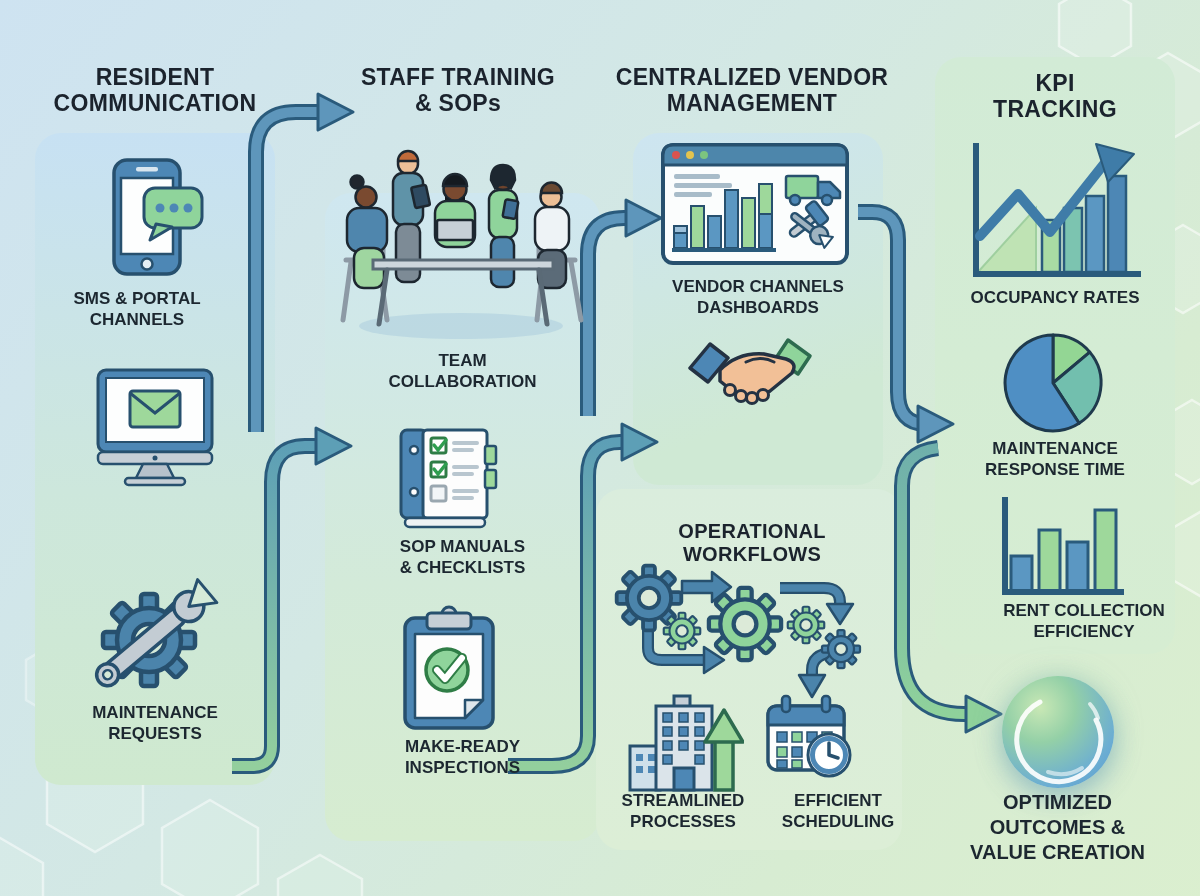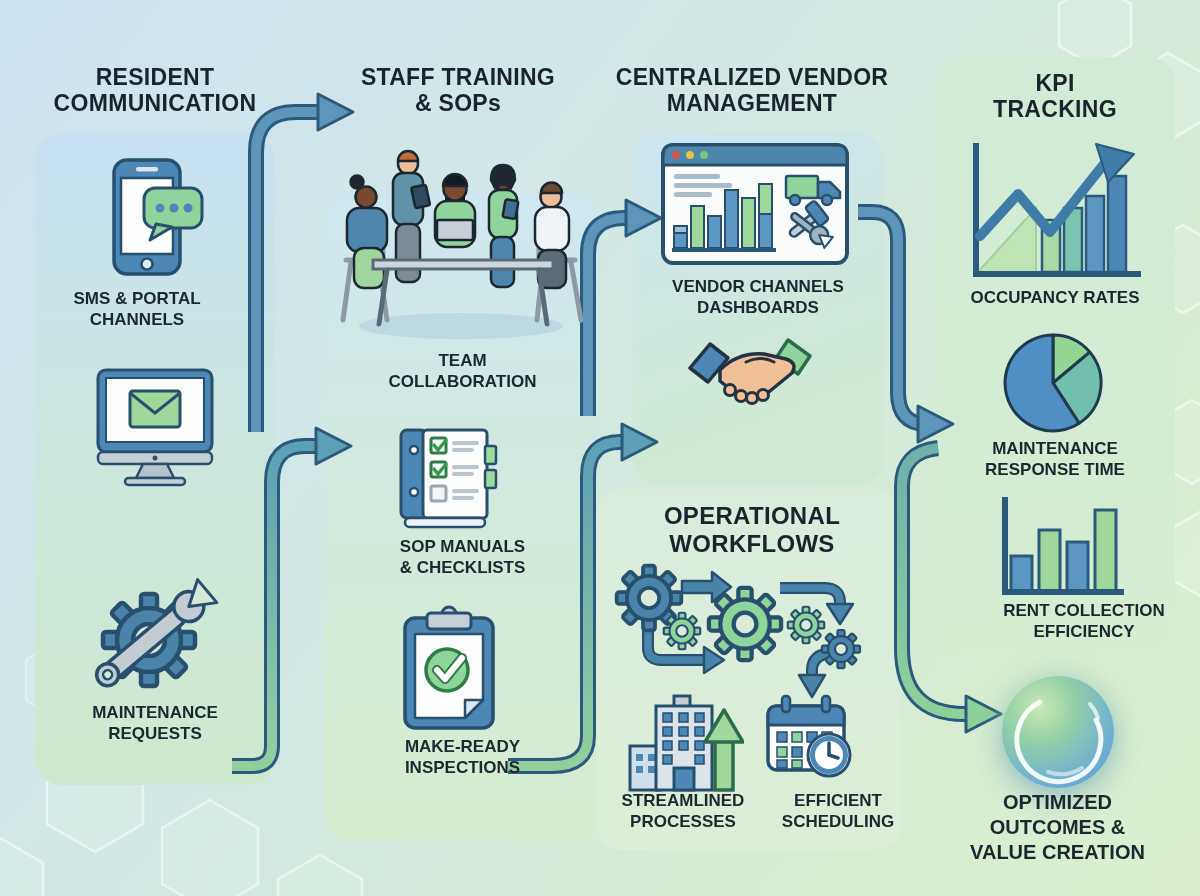--- a/index.html
+++ b/index.html
@@ -65,21 +65,21 @@
   <div class="panel p-kpi"></div>
 
   <div class="hdr" style="left:35px;top:64px;width:240px">RESIDENT
 COMMUNICATION</div>
   <div class="hdr" style="left:330px;top:64px;width:256px">STAFF TRAINING
 &amp; SOPs</div>
   <div class="hdr" style="left:935px;top:70px;width:240px">KPI
 TRACKING</div>
   <div class="hdr" style="left:606px;top:64px;width:292px">CENTRALIZED VENDOR
 MANAGEMENT</div>
-  <div class="hdr" style="left:608px;top:502px;width:288px;font-size:24px">OPERATIONAL
+  <div class="hdr" style="left:608px;top:520px;width:288px;font-size:20px">OPERATIONAL
 WORKFLOWS</div>
 
   <svg class="abs" width="1200" height="896" style="left:0;top:0">
     <defs>
       <linearGradient id="gGrTeal" x1="0" y1="1" x2="0" y2="0">
         <stop offset="0" stop-color="#93cf9d"></stop>
           <stop offset="1" stop-color="#5d9fb6"></stop>
       </linearGradient>
       <linearGradient id="gTealGr" x1="0" y1="0" x2="0" y2="1">
         <stop offset="0" stop-color="#6fb0ab"></stop>

